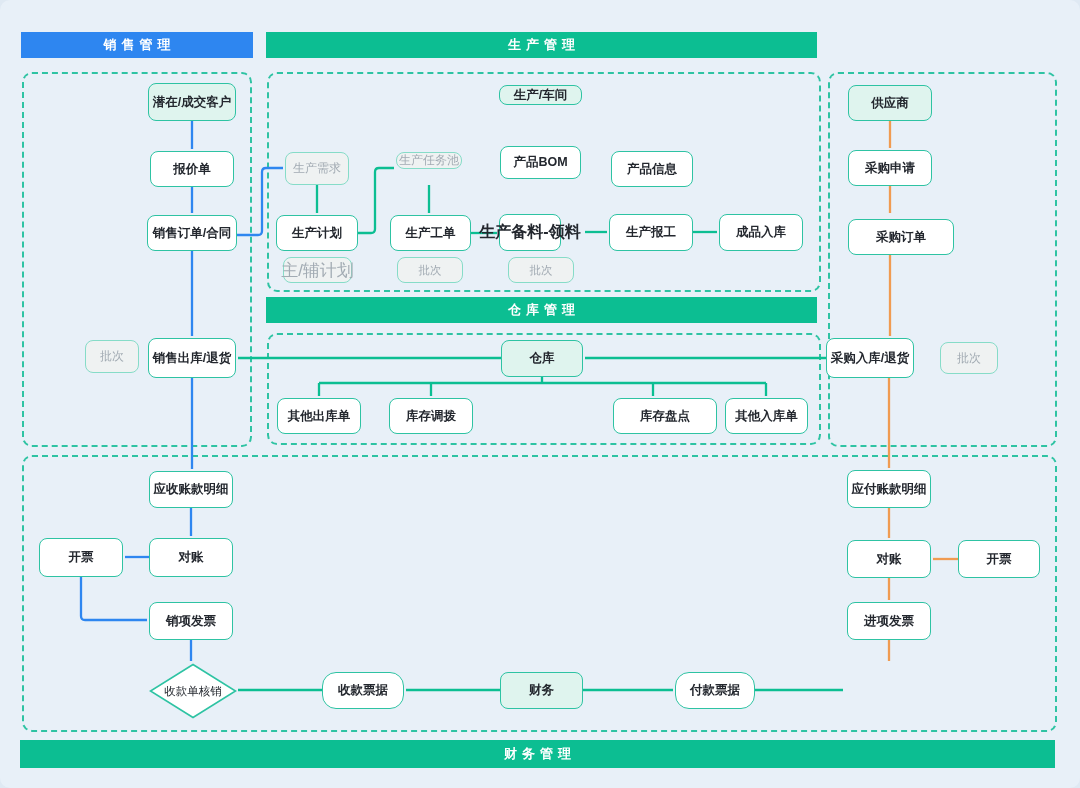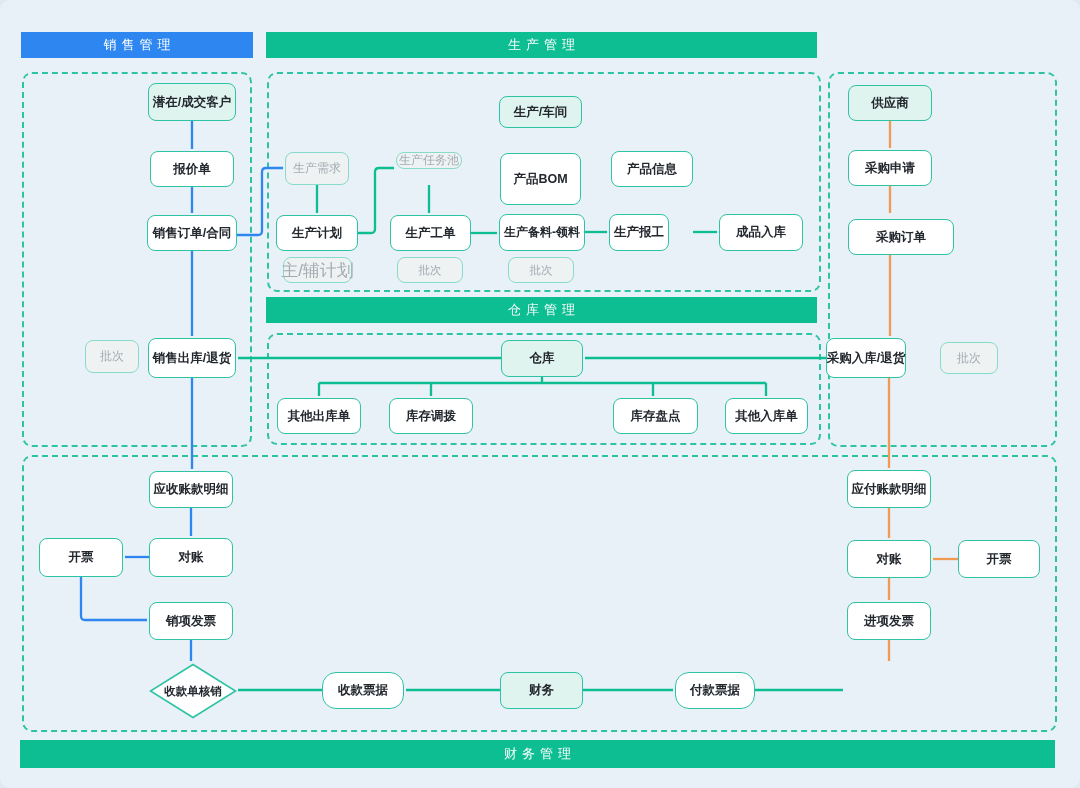--- a/index.html
+++ b/index.html
@@ -5,21 +5,21 @@
   html,body{margin:0;padding:0;background:#dfe9f3;}
   #canvas{
     position:relative;width:1080px;height:788px;overflow:hidden;
     background:var(--c-bg,#E8F0F8);
     font-family:"Liberation Sans","DejaVu Sans",sans-serif;
     border-radius:10px;
   }
   .hdr{
     position:absolute;height:26px;border-radius:0;
     display:flex;align-items:center;justify-content:center;
-    color:#fff;font-size:13px;font-weight:normal;letter-spacing:5px;text-indent:5px;
+    color:#fff;font-size:13px;font-weight:bold;letter-spacing:5px;text-indent:5px;
   }
   .hdr.blue{background:var(--c-blue,#2E86F0);}
   .hdr.green{background:var(--c-green,#0CBE92);}
   .hdr.orange{background:var(--c-orange,#EE9C4E);}
   .cont{
     position:absolute;border:2px dashed var(--c-teal,#2EC3A3);border-radius:10px;
   }
   .edges{position:absolute;left:0;top:0;width:1080px;height:788px;pointer-events:none;}
   .edges path{fill:none;stroke-width:2.3px;}
   .e-blue{stroke:var(--c-blue,#2E86F0);}
@@ -37,21 +37,21 @@
   .node.hl{background:var(--c-mint,#DFF4EE);}
   .node.muted{
     background:#EFF2F2;border-color:#86DCC8;color:#A2ABB3;
     font-weight:normal;font-size:12px;
   }
   .node.pill{border-radius:14px;}
   .diamond{
     position:absolute;display:flex;align-items:center;justify-content:center;
   }
   .diamond svg{position:absolute;left:0;top:0;}
-  .diamond span{position:relative;font-size:11.5px;font-weight:bold;color:#23272E;white-space:nowrap;}
+  .diamond span{position:relative;font-size:11.5px;font-weight:normal;color:#23272E;white-space:nowrap;}
 </style>
 </head>
 <body>
 
 <div id="canvas">
 
   <div class="cont" style="left:22px;top:72px;width:226px;height:371px"></div>
   <div class="cont" style="left:267px;top:72px;width:550px;height:216px"></div>
   <div class="cont" style="left:267px;top:333px;width:550px;height:108px"></div>
   <div class="cont" style="left:828px;top:72px;width:225px;height:371px"></div>
@@ -112,44 +112,44 @@
   <div class="hdr green" style="left:266px;top:32px;width:551px">生产管理</div>
   <div class="hdr green" style="left:20px;top:740px;width:1035px;height:28px">财务管理</div>
   <div class="hdr green" style="left:266px;top:297px;width:551px">仓库管理</div>
 
   <div class="node hl" style="left:148px;top:83px;width:88px;height:38px">潜在/成交客户</div>
   <div class="node" style="left:150px;top:151px;width:84px;height:36px">报价单</div>
   <div class="node" style="left:147px;top:215px;width:90px;height:36px">销售订单/合同</div>
   <div class="node muted" style="left:85px;top:340px;width:54px;height:33px">批次</div>
   <div class="node" style="left:148px;top:338px;width:88px;height:40px">销售出库/退货</div>
 
-  <div class="node hl" style="left:499px;top:96px;width:83px;height:32px">生产/车间</div>
+  <div class="node hl" style="left:499px;top:85px;width:83px;height:20px">生产/车间</div>
   <div class="node muted" style="left:285px;top:152px;width:64px;height:33px">生产需求</div>
   <div class="node muted" style="left:396px;top:152px;width:66px;height:17px">生产任务池</div>
-  <div class="node" style="left:500px;top:153px;width:81px;height:52px">产品BOM</div>
+  <div class="node" style="left:500px;top:146px;width:81px;height:33px">产品BOM</div>
   <div class="node" style="left:611px;top:151px;width:82px;height:36px">产品信息</div>
   <div class="node" style="left:276px;top:215px;width:82px;height:36px">生产计划</div>
   <div class="node" style="left:390px;top:215px;width:81px;height:36px">生产工单</div>
-  <div class="node" style="left:499px;top:214px;width:86px;height:37px;font-size:12px">生产备料-领料</div>
-  <div class="node" style="left:609px;top:214px;width:60px;height:37px">生产报工</div>
+  <div class="node" style="left:499px;top:214px;width:62px;height:37px;font-size:16px">生产备料-领料</div>
+  <div class="node" style="left:609px;top:214px;width:84px;height:37px">生产报工</div>
   <div class="node" style="left:719px;top:214px;width:84px;height:37px">成品入库</div>
   <div class="node muted" style="left:283px;top:257px;width:69px;height:26px;font-size:17px">主/辅计划</div>
   <div class="node muted" style="left:397px;top:257px;width:66px;height:26px;font-size:11.5px">批次</div>
   <div class="node muted" style="left:508px;top:257px;width:66px;height:26px;font-size:11.5px">批次</div>
 
   <div class="node hl" style="left:501px;top:340px;width:82px;height:37px">仓库</div>
   <div class="node" style="left:277px;top:398px;width:84px;height:36px">其他出库单</div>
   <div class="node" style="left:389px;top:398px;width:84px;height:36px">库存调拨</div>
-  <div class="node" style="left:613px;top:398px;width:85px;height:36px">库存盘点</div>
+  <div class="node" style="left:613px;top:398px;width:104px;height:36px">库存盘点</div>
   <div class="node" style="left:725px;top:398px;width:83px;height:36px">其他入库单</div>
 
   <div class="node hl" style="left:848px;top:85px;width:84px;height:36px">供应商</div>
   <div class="node" style="left:848px;top:150px;width:84px;height:36px">采购申请</div>
   <div class="node" style="left:848px;top:219px;width:106px;height:36px">采购订单</div>
-  <div class="node" style="left:826px;top:338px;width:80px;height:40px">采购入库/退货</div>
+  <div class="node" style="left:826px;top:338px;width:88px;height:40px">采购入库/退货</div>
   <div class="node muted" style="left:940px;top:342px;width:58px;height:32px">批次</div>
 
   <div class="node" style="left:149px;top:471px;width:84px;height:37px">应收账款明细</div>
   <div class="node" style="left:39px;top:538px;width:84px;height:39px">开票</div>
   <div class="node" style="left:149px;top:538px;width:84px;height:39px">对账</div>
   <div class="node" style="left:149px;top:602px;width:84px;height:38px">销项发票</div>
   <div class="diamond" style="left:149px;top:663px;width:88px;height:56px">
     <svg width="88" height="56">
       <polygon points="44,1.5 86.5,28 44,54.5 1.5,28" fill="#ffffff" stroke="#2EC3A3" stroke-width="1.6"></polygon>
     </svg>

